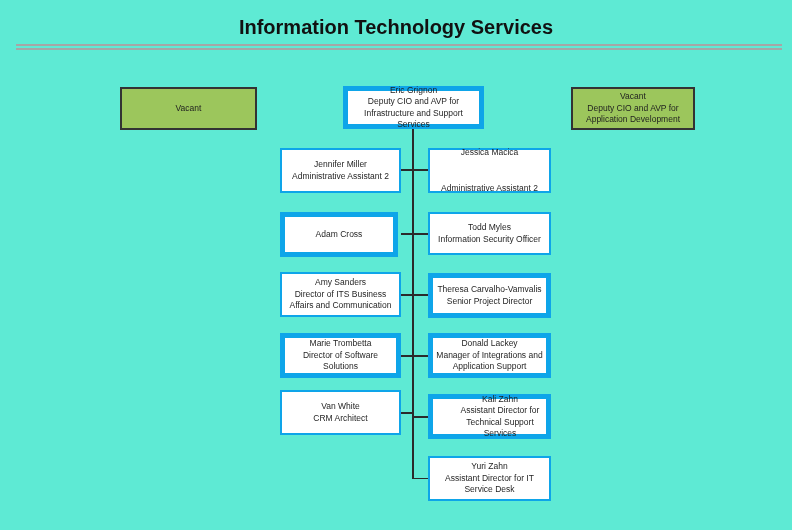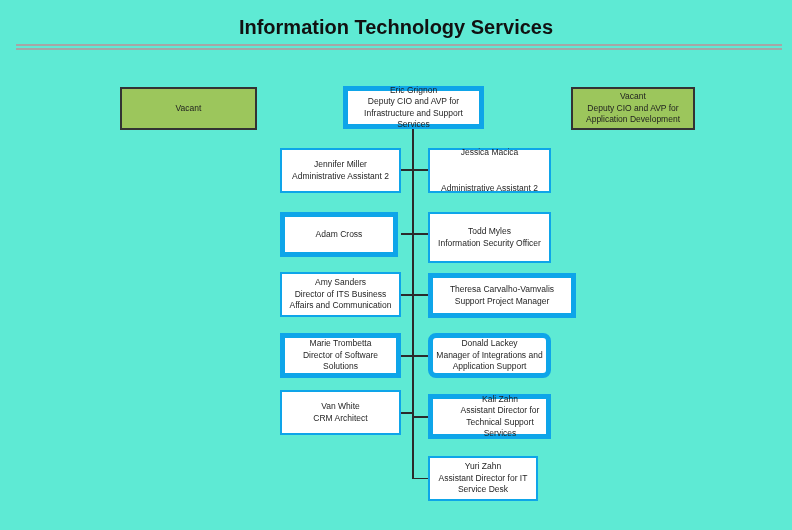--- a/index.html
+++ b/index.html
@@ -92,38 +92,38 @@
   <div class="node bold b3" style="left:280px;top:390px;width:121px;height:45px;">
     <div class="n">Van White</div>
     <div class="t">CRM Architect</div>
   </div>
 
   <div class="node bold b3" style="left:428px;top:148px;width:123px;height:45px;gap:25px;">
     <div class="n">Jessica Macica</div>
     <div class="t">Administrative Assistant 2</div>
   </div>
 
-  <div class="node bold b3" style="left:428px;top:212px;width:123px;height:51px;">
+  <div class="node bold b3" style="left:428px;top:212px;width:123px;height:43px;">
     <div class="n">Todd Myles</div>
     <div class="t">Information Security Officer</div>
   </div>
 
-  <div class="node" style="left:428px;top:273px;width:148px;height:45px;">
+  <div class="node" style="left:428px;top:273px;width:123px;height:45px;">
     <div class="n">Theresa Carvalho-Vamvalis</div>
-    <div class="t">Support Project Manager</div>
+    <div class="t">Senior Project Director</div>
   </div>
 
-  <div class="node" style="left:428px;top:333px;width:123px;height:45px;border-radius:8px;">
+  <div class="node" style="left:428px;top:333px;width:123px;height:45px;">
     <div class="n">Donald Lackey</div>
     <div class="t">Manager of Integrations and Application Support</div>
   </div>
 
   <div class="node" style="left:428px;top:394px;width:123px;height:45px;padding-left:24px;">
     <div class="n">Kali Zahn</div>
     <div class="t">Assistant Director for Technical Support Services</div>
   </div>
 
-  <div class="node b2" style="left:428px;top:456px;width:110px;height:45px;">
+  <div class="node b2" style="left:428px;top:456px;width:123px;height:45px;">
     <div class="n">Yuri Zahn</div>
     <div class="t">Assistant Director for IT Service Desk</div>
   </div>
 
 </div>
 
 </body></html>

